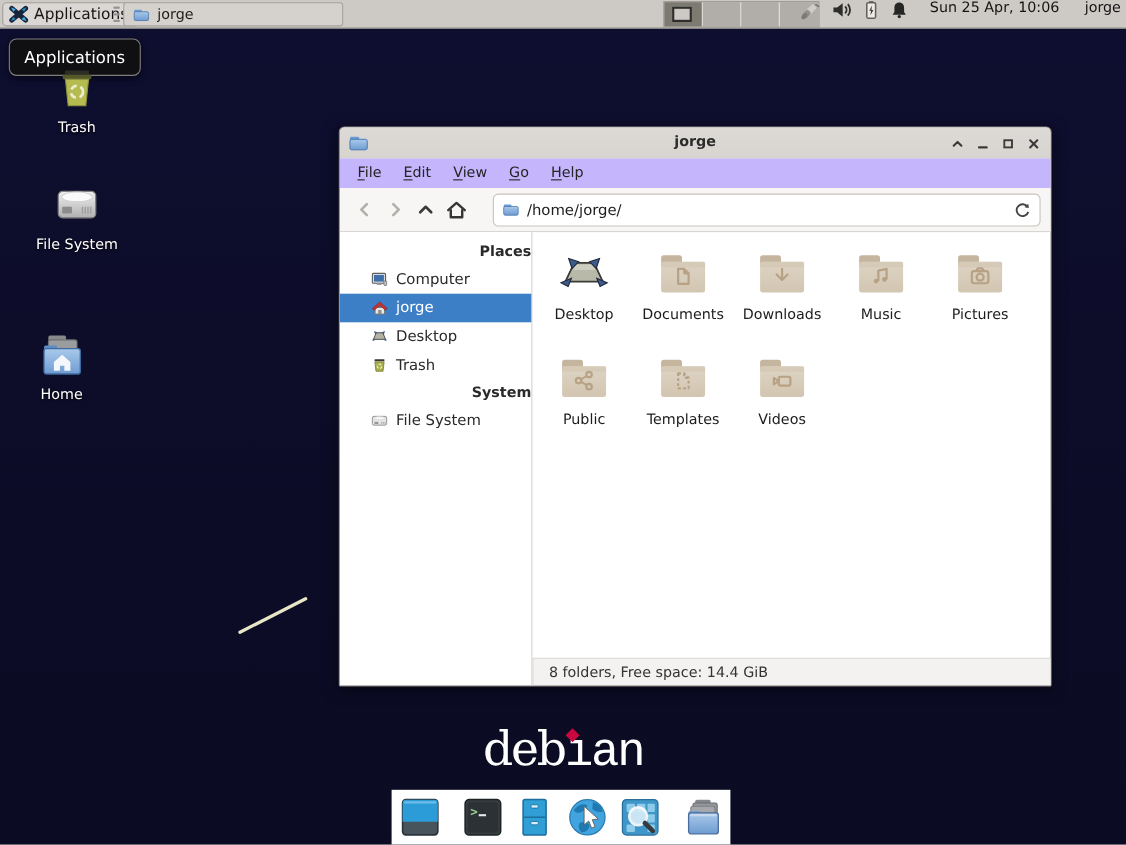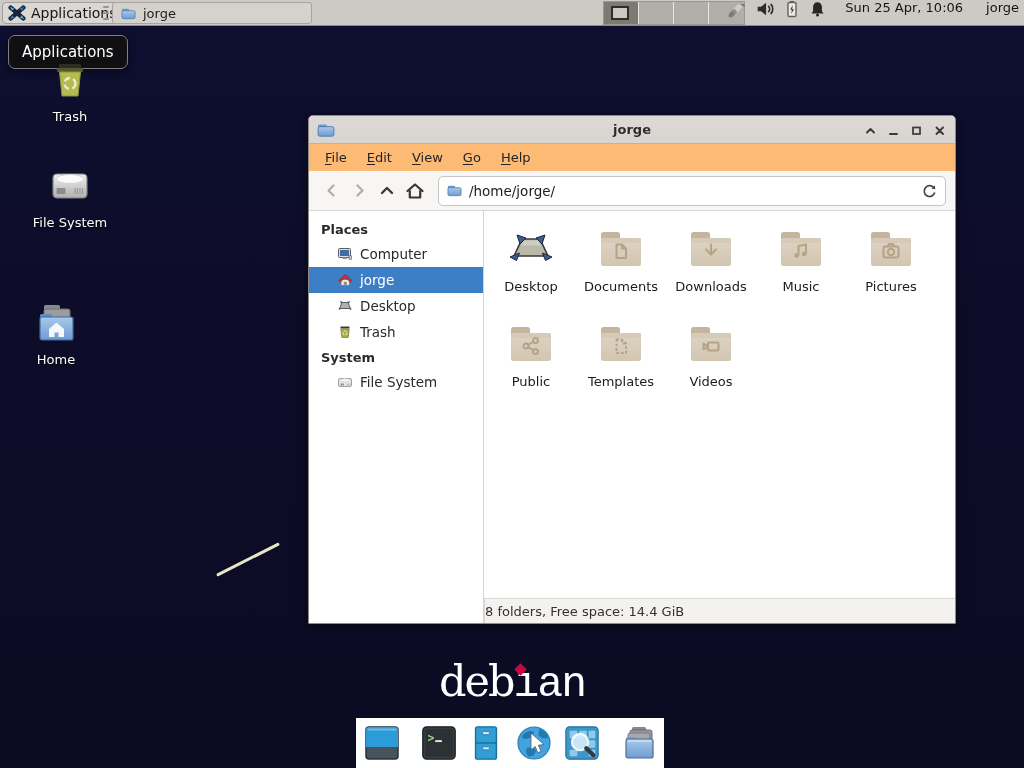--- a/index.html
+++ b/index.html
@@ -45,39 +45,39 @@
   
   .window{position:absolute;left:308px;top:115px;width:648px;height:509px;background:#fff;
     border:1px solid #8e8a86;border-radius:5px 5px 1px 1px;display:flex;flex-direction:column;
     box-shadow:0 3px 14px rgba(0,0,0,.5);}
   .titlebar{height:28px;background:linear-gradient(180deg,#dcd9d6,var(--titlebar-bg));
     border-radius:4px 4px 0 0;border-bottom:1px solid #b7b3ae;display:flex;align-items:center;position:relative;}
   .titlebar .ticon{position:absolute;left:8px;top:5px;}
   .titlebar .title{flex:1;text-align:center;font-size:13px;font-weight:bold;color:#2c2c2c;}
   .winbtns{position:absolute;right:8px;top:0;height:28px;display:flex;align-items:center;gap:7px;}
   .winbtn{width:16px;height:16px;display:flex;align-items:center;justify-content:center;}
-  .menubar{height:27px;background:#fdba74;display:flex;align-items:center;padding-left:6px;}
+  .menubar{height:27px;background:#c4b5fd;display:flex;align-items:center;padding-left:6px;}
   .menu-item{padding:0 10px;font-size:13px;color:#242424;line-height:26px;}
   .mn{text-decoration:underline;text-underline-offset:2px;}
   .toolbar{height:40px;background:#f7f6f4;border-bottom:1px solid #d9d6d2;display:flex;align-items:center;padding:0 9px 0 8px;}
   .navbtn{width:28px;height:28px;display:flex;align-items:center;justify-content:center;border-radius:3px;}
-  .pathbar{flex:1;height:30px;margin-left:9px;background:#fff;border:1px solid #c7c3bf;border-radius:5px;
+  .pathbar{flex:1;height:30px;margin-left:19px;background:#fff;border:1px solid #c7c3bf;border-radius:5px;
     display:flex;align-items:center;padding:0 8px;gap:7px;}
   .pathbar .ptext{flex:1;font-size:13.5px;color:#1c1c1c;}
   .wbody{flex:1;display:flex;min-height:0;}
   .sidepane{width:175px;background:#fff;border-right:1px solid #d6d3cf;padding-top:6px;}
-  .side-head{font-size:13px;font-weight:bold;color:#2a2a2a;padding:5px 0 4px 12px;}
+  .side-head{font-size:13px;font-weight:bold;color:#2a2a2a;padding:5px 0 4px 12px;text-align:right;}
   .side-item{height:26px;display:flex;align-items:center;gap:7px;padding-left:28px;font-size:13.5px;color:#2a2a2a;}
   .side-item.sel{background:var(--sel);color:#fff;}
   .mainpane{flex:1;display:flex;flex-direction:column;min-width:0;}
   .files{flex:1;display:flex;flex-wrap:wrap;align-content:flex-start;padding:14px 0 0 2px;}
   .fcell{width:90px;height:95px;display:flex;flex-direction:column;align-items:center;}
   .fcell .flbl{margin-top:6px;font-size:13px;color:#1c1c1c;}
   .statusbar{height:25px;background:#f4f2f0;border-top:1px solid #dcd9d5;border-left:1px solid #dcd9d5;
-    display:flex;align-items:center;font-size:13px;color:#333;}
+    display:flex;align-items:center;padding-left:14px;font-size:13px;color:#333;}
 
   
   .debian{position:absolute;left:50%;top:660px;transform:translateX(-50%);
     font-family:"DejaVu Serif",serif;font-size:43px;color:#fff;letter-spacing:-2px;line-height:1;}
   .iwrap{position:relative;display:inline-block;font-family:Liberation Mono, monospace;}
   .iwrap .diamond{position:absolute;left:2px;top:2px;width:9px;height:9px;background:var(--red);transform:rotate(45deg);}
 
   
   .dock{position:absolute;left:356px;bottom:0;width:308px;height:50px;background:#fff;
     display:flex;align-items:center;justify-content:center;gap:9px;padding:0 6px;}

